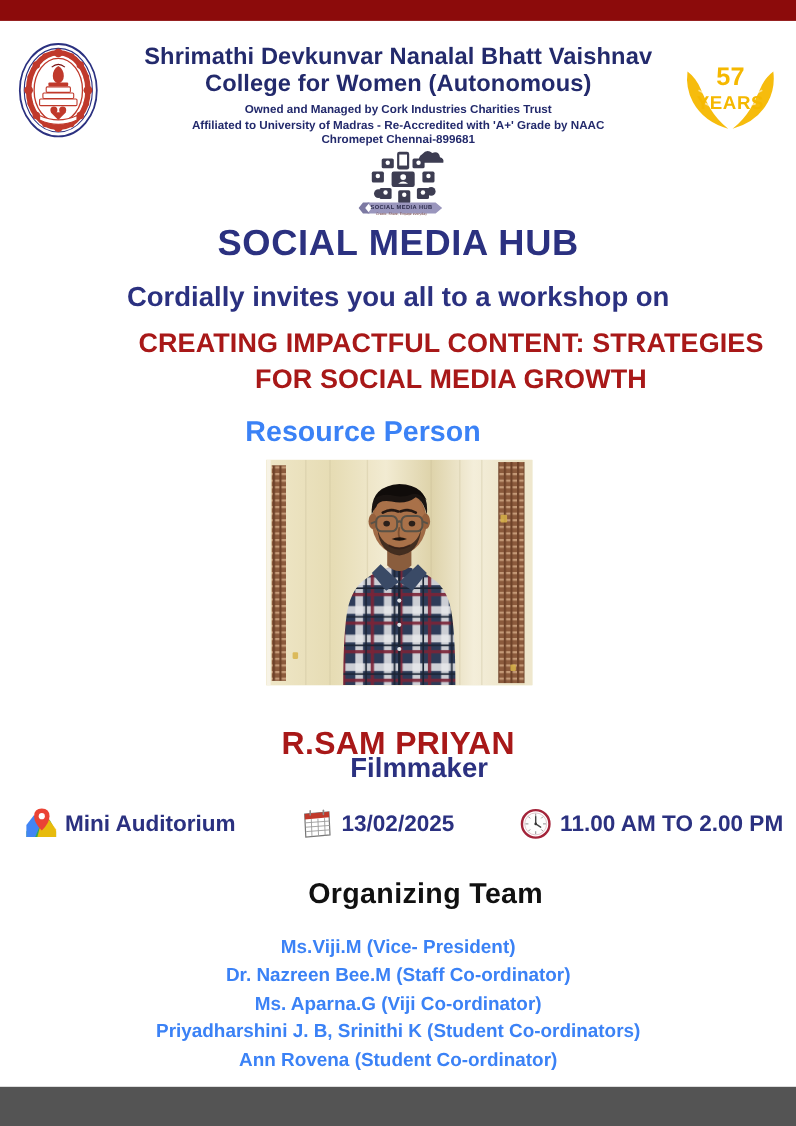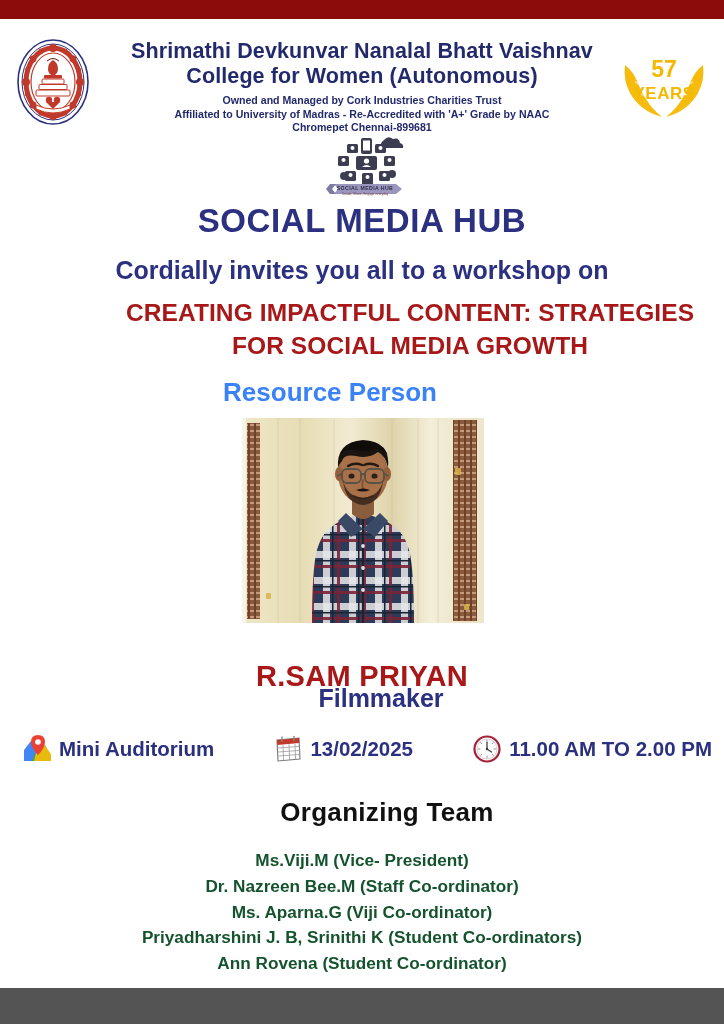--- a/index.html
+++ b/index.html
@@ -198,21 +198,21 @@
     letter-spacing: 0.3px;
     padding-left: 25px;
   }
   .team-list {
     position: absolute;
     top: 848px; left: 0;
     width: 724px;
     text-align: center;
   }
   .team-member {
-    color: #14532d;
+    color: #3b82f6;
     font-size: 17.2px;
     font-weight: bold;
     line-height: 25.8px;
     white-space: nowrap;
   }
 </style>
 </head>
 <body>
 
 <div class="poster">

